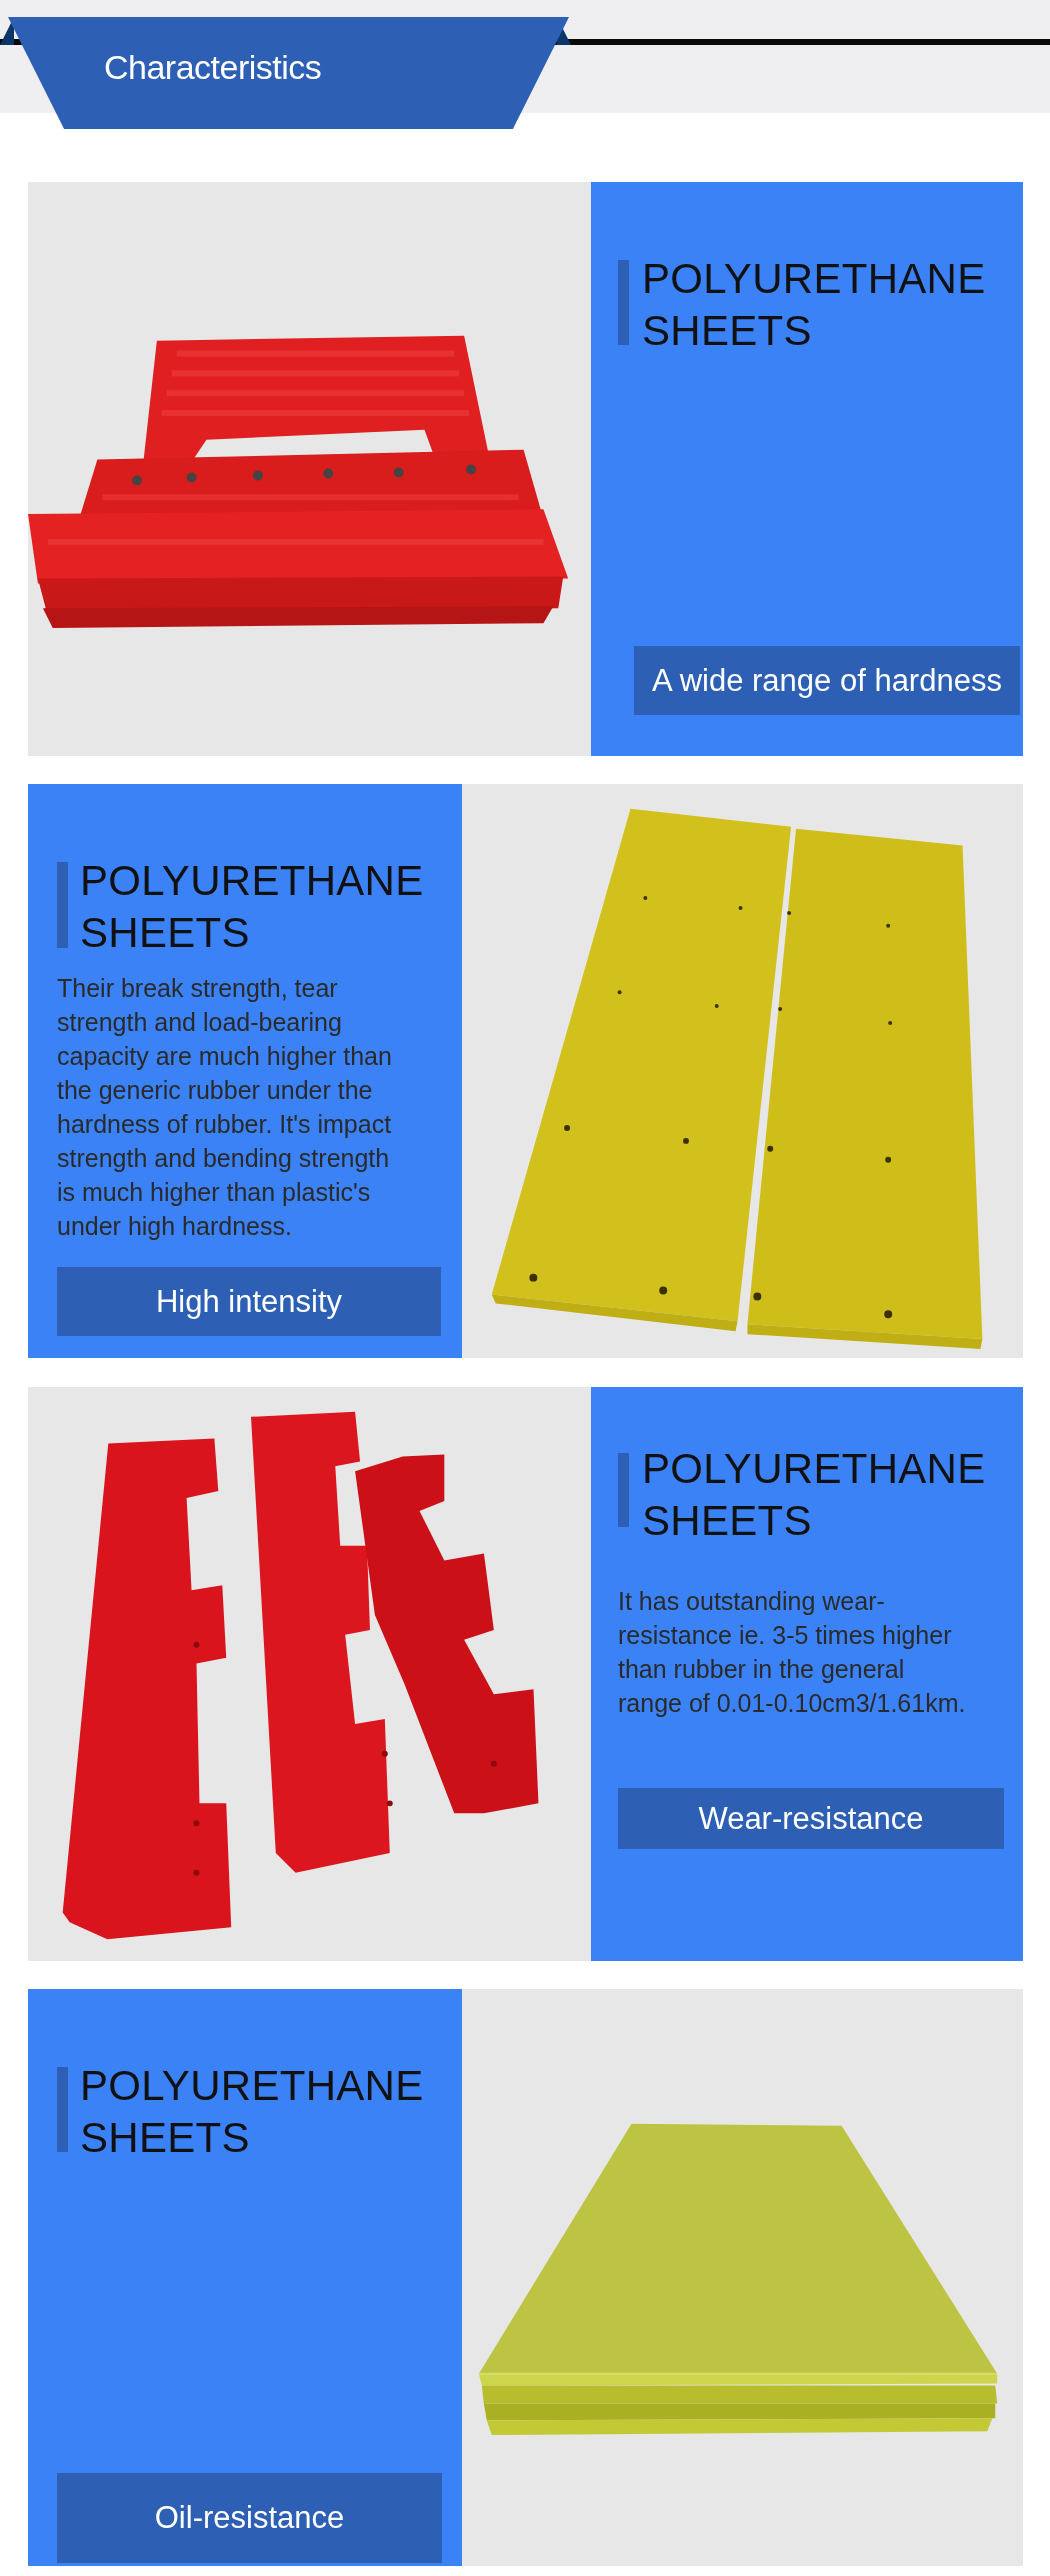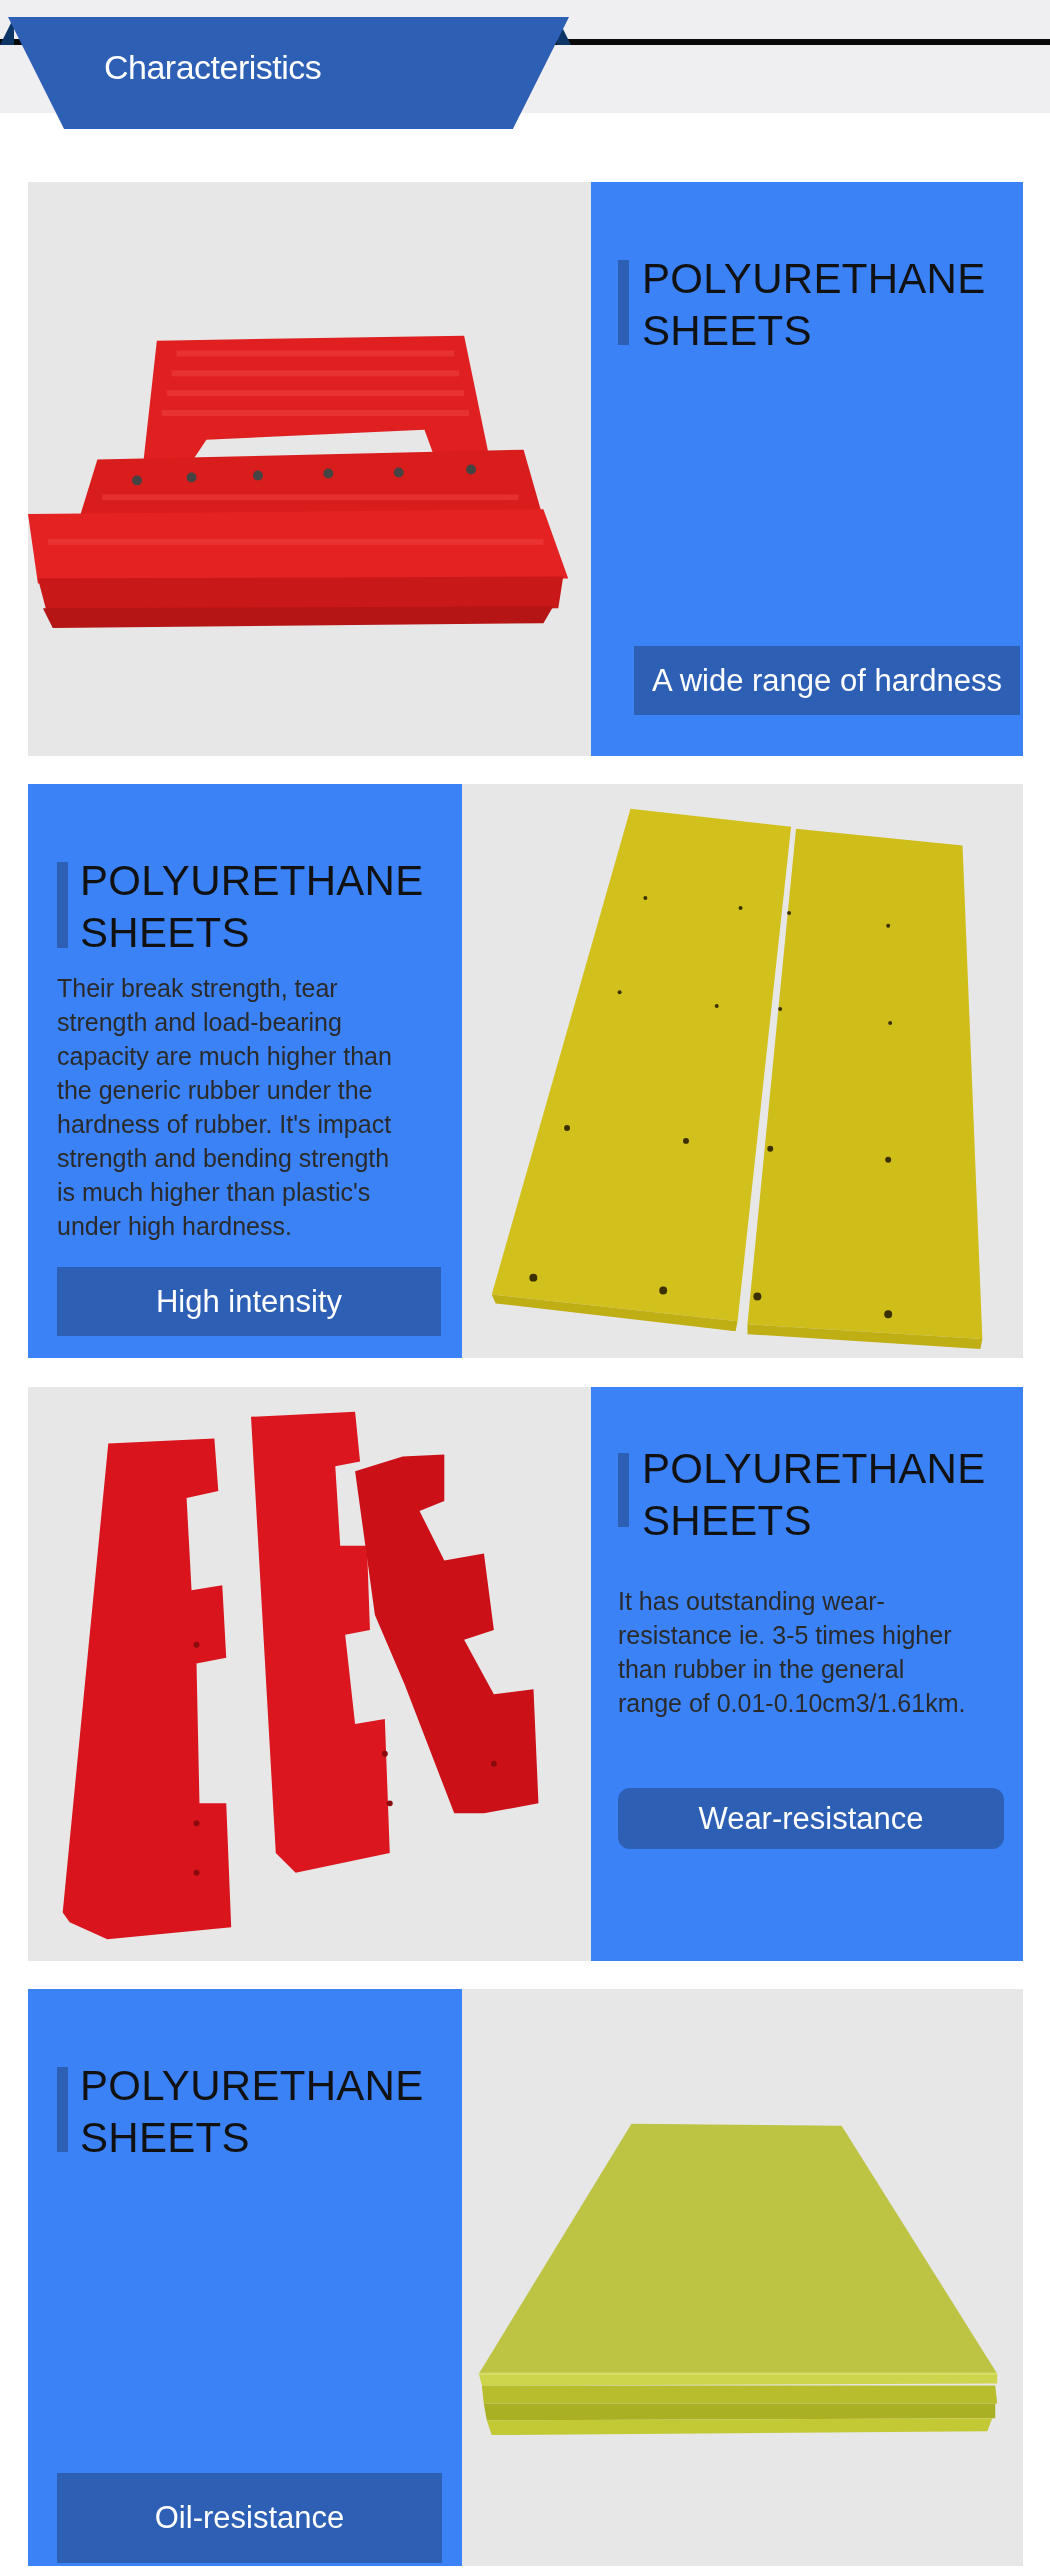--- a/index.html
+++ b/index.html
@@ -135,21 +135,21 @@
     </svg>
   </div>
   <div class="panel-txt" style="left:563px;width:432px;">
     <div class="accent-bar" style="left:27px;top:66px;height:74px;"></div>
     <div class="heading" style="left:51px;top:56px;">POLYURETHANE
 SHEETS</div>
     <div class="body-text" style="left:27px;top:197px;">It has outstanding wear-
 resistance ie. 3-5 times higher
 than rubber in the general
 range of 0.01-0.10cm3/1.61km.</div>
-    <div class="feature-btn" style="left:27px;top:401px;width:386px;height:61px;border-radius:12px;">Wear-resistance</div>
+    <div class="feature-btn" style="left:27px;top:401px;width:386px;height:61px;">Wear-resistance</div>
   </div>
 </div>
 
 <div class="card" style="top:1989px;height:577px;">
   <div class="panel-txt" style="left:0;width:434px;">
     <div class="accent-bar" style="left:29px;top:78px;height:85px;"></div>
     <div class="heading" style="left:52px;top:71px;">POLYURETHANE
 SHEETS</div>
     <div class="feature-btn" style="left:29px;top:484px;width:385px;height:90px;">Oil-resistance</div>
   </div>

